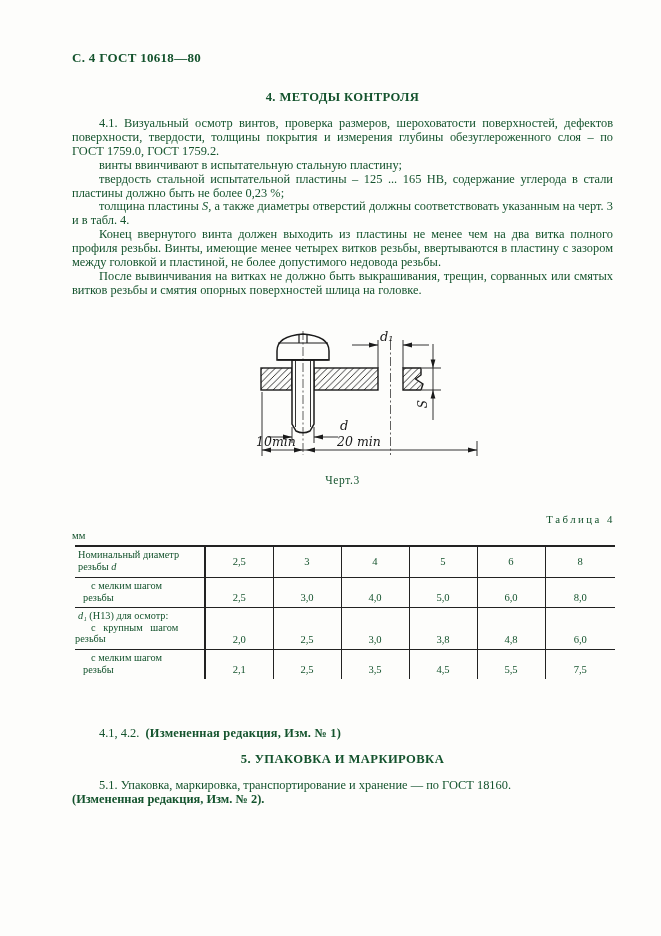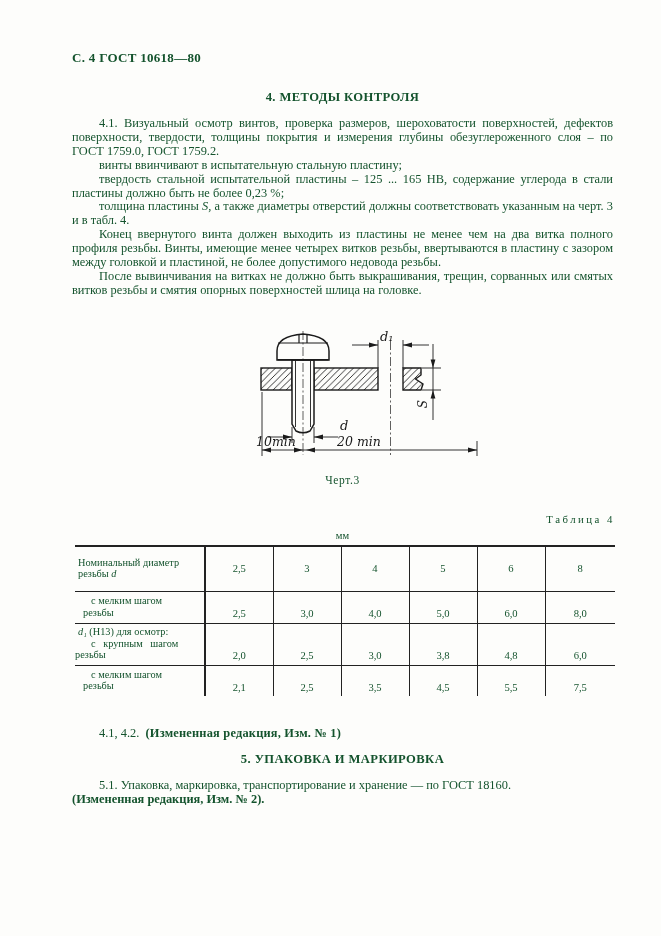--- a/index.html
+++ b/index.html
@@ -12,26 +12,26 @@
   .pg-header{top:50px;left:72px;font-weight:bold;font-size:13px;letter-spacing:.3px;}
   .sec-heading{font-weight:bold;font-size:12.6px;text-align:center;letter-spacing:.4px;}
   .h4{top:90px;left:72px;width:541px;}
   .body-text{top:117px;left:72px;width:541px;font-size:12.4px;line-height:13.9px;text-align:justify;}
   .body-text p{margin:0;text-indent:27px;}
   .var{font-style:italic;}
   .figure-svg{top:328px;left:0;}
   .fig-caption{top:474px;left:72px;width:541px;text-align:center;font-size:11.5px;letter-spacing:.6px;}
   .fig-label{font-family:"DejaVu Serif","Liberation Serif",serif;font-style:italic;fill:#1b1b1b;}
   .tbl-caption{top:513px;left:72px;width:543px;text-align:right;font-size:10.8px;letter-spacing:2.5px;}
-  .tbl-unit{top:530px;left:72px;width:541px;text-align:center;font-size:10.5px;}
+  .tbl-unit{top:530px;left:72px;width:541px;text-align:left;font-size:10.5px;}
   .gtable{
     top:545px;left:75px;width:540px;border-collapse:collapse;table-layout:fixed;
     font-size:10.3px;line-height:11.8px;border-top:2px solid #222;
   }
-  .gtable td,.gtable th{padding:16px;border-right:1px solid #222;vertical-align:middle;font-weight:normal;}
+  .gtable td,.gtable th{padding:1px;border-right:1px solid #222;vertical-align:middle;font-weight:normal;}
   .gtable .lastcol{border-right:none;}
   .gtable .labelcol{border-right:2.5px solid #222;padding:1px 3px 2px 3px;text-align:left;}
   .gtable tr{border-bottom:1.5px solid #222;}
   .gtable tr.lastrow{border-bottom:none;}
   .gtable .val{text-align:center;vertical-align:bottom;padding-bottom:3px;font-size:10.6px;}
   .gtable .hval{text-align:center;vertical-align:middle;font-size:10.6px;}
   .gtable .hdr{text-align:left;}
   .ind1{padding-left:13px;}
   .ind2{padding-left:5px;}
   .spread{word-spacing:5px;}

